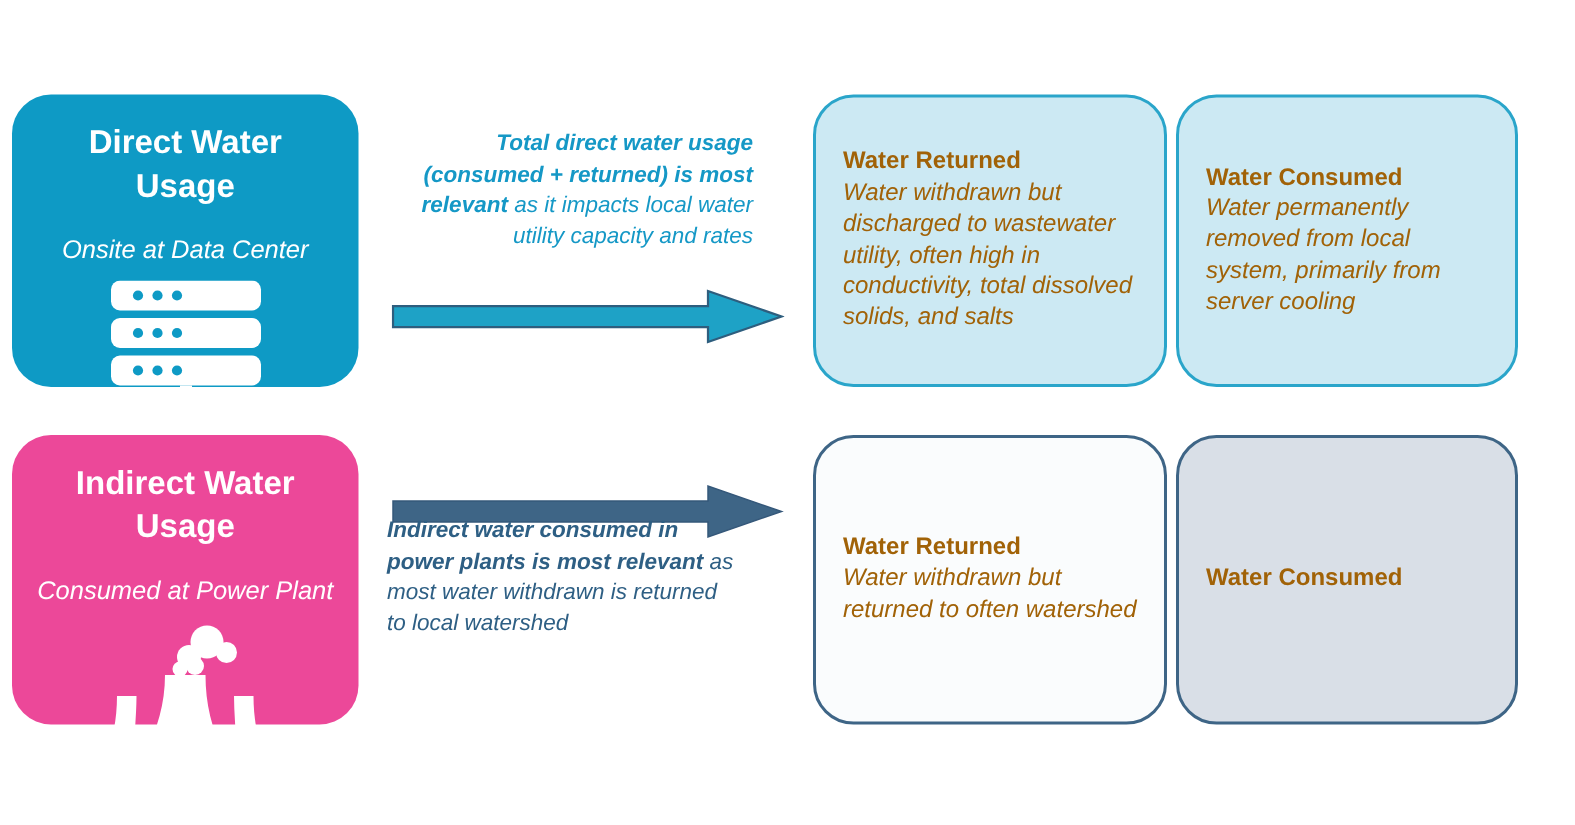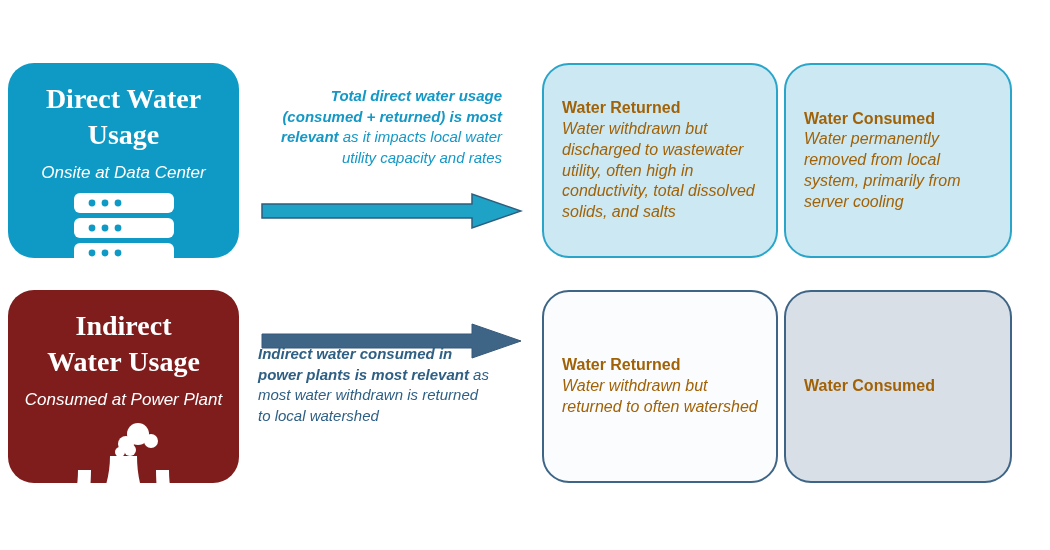--- a/index.html
+++ b/index.html
@@ -20,33 +20,32 @@
     width: 231px;
     border-radius: 26px;
     color: #ffffff;
     display: flex;
     flex-direction: column;
     align-items: center;
     text-align: center;
     padding-top: 18px;
   }
   .source-box.teal { top: 63px; height: 195px; background: #0E9AC5; }
-  .source-box.navy { top: 290px; height: 193px; background: #7f1d1d; }
+  .source-box.navy { top: 290px; height: 193px; background: #ec4899; }
   .source-title {
-    font-size: 28px;
+    font-size: 22px;
     font-weight: 700;
     line-height: 1.3;
     max-width: 170px;
-    font-family: Liberation Serif, serif;
   }
   .source-subtitle {
     font-size: 17px;
     font-style: italic;
     line-height: 1.25;
-    margin-top: 8px;
+    margin-top: 18px;
     white-space: nowrap;
   }
   .source-icon { margin-top: 10px; }
 
   
   .note {
     position: absolute;
     left: 258px;
     font-size: 15px;
     font-style: italic;

